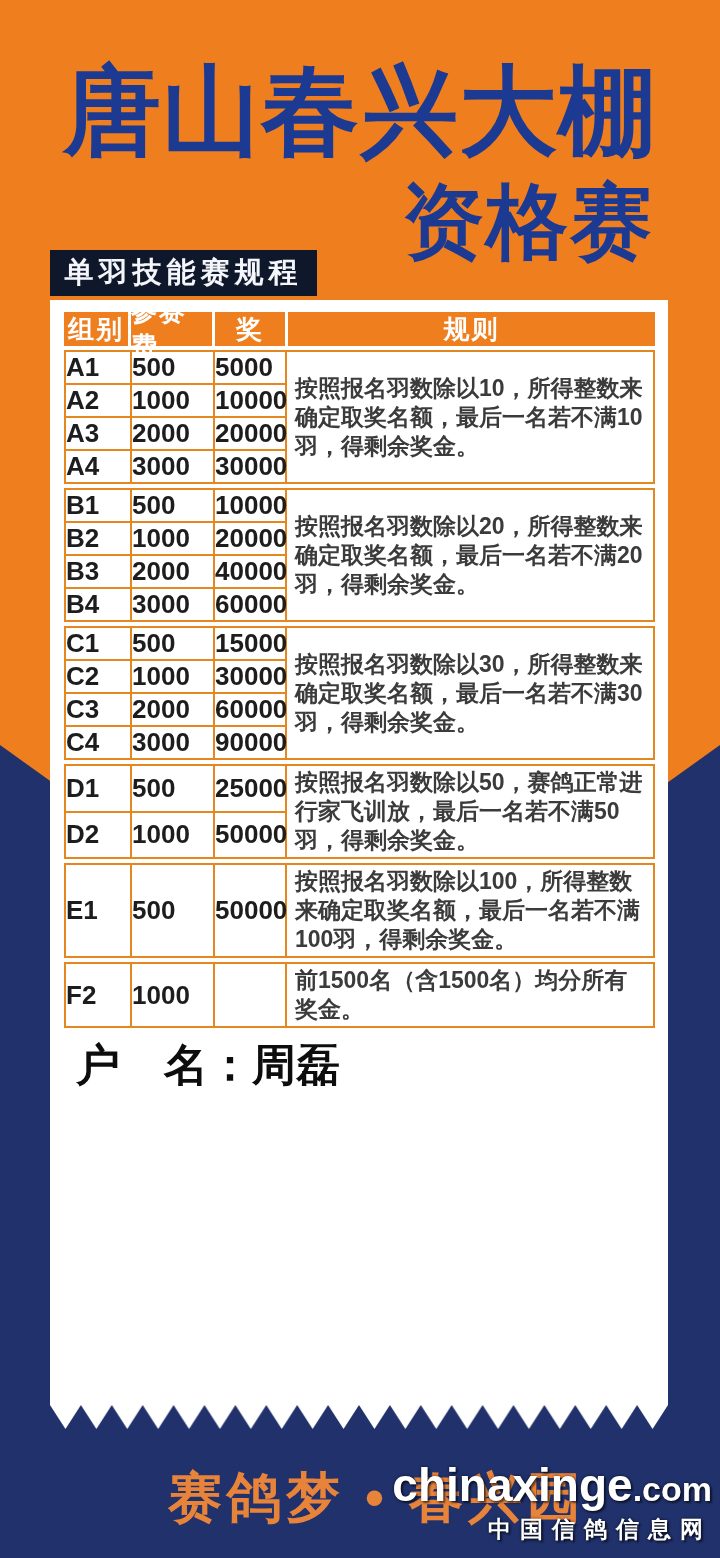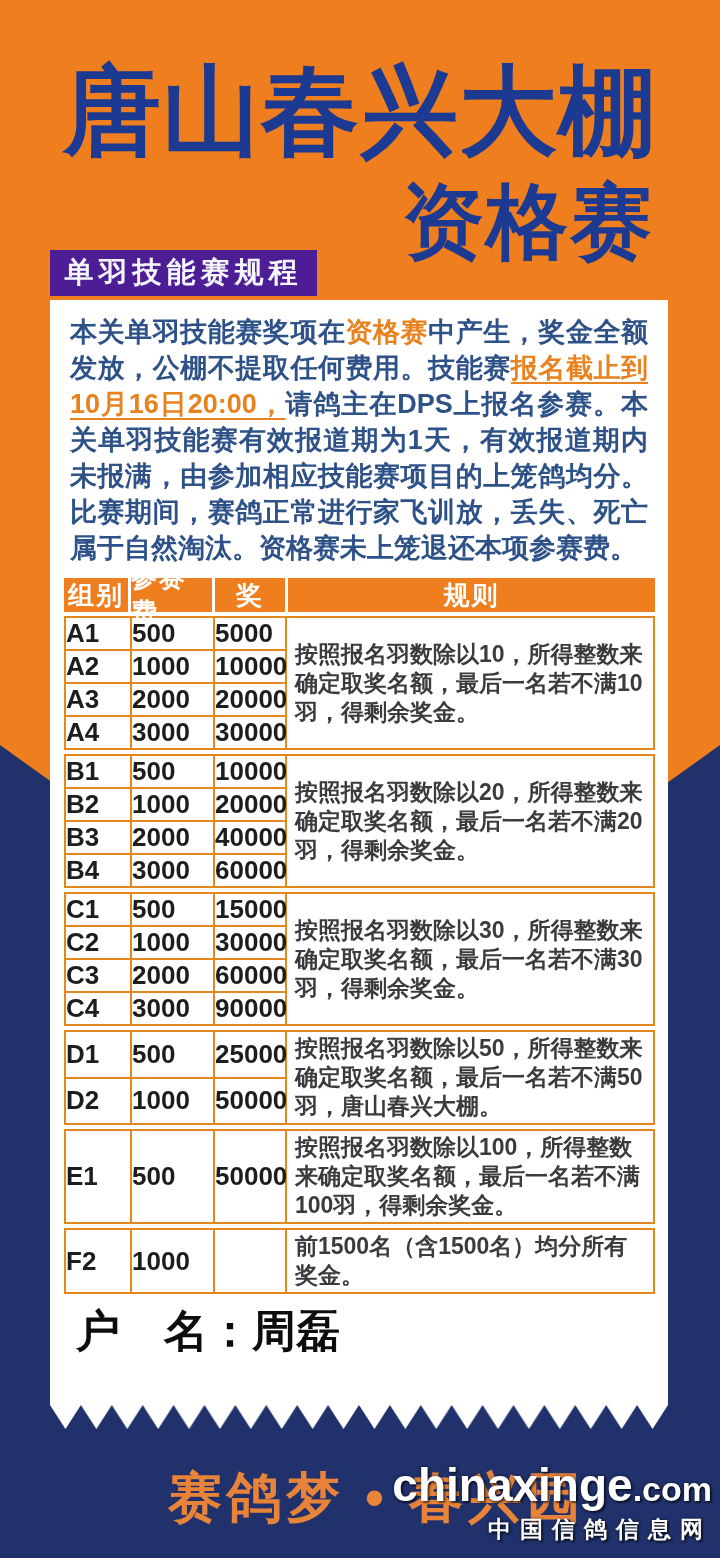--- a/index.html
+++ b/index.html
@@ -20,21 +20,21 @@
     font-family:"Liberation Serif",serif;font-weight:bold;
     font-size:98px;line-height:1.12;color:#1d3a92;letter-spacing:1px;
   }
   .title2{
     position:absolute;right:66px;top:168px;
     font-family:"Liberation Serif",serif;font-weight:bold;
     font-size:82px;color:#1d3a92;letter-spacing:2px;
   }
   .section-label{
     position:absolute;left:50px;top:250px;width:267px;height:46px;
-    background:#4c1d95;color:#f4f6fb;font-size:29px;font-weight:600;
+    background:#0f172a;color:#f4f6fb;font-size:29px;font-weight:600;
     letter-spacing:5px;display:flex;align-items:center;justify-content:center;
   }
 
   
   .card{
     position:absolute;left:50px;top:300px;width:618px;height:1105px;
     background:#ffffff;box-sizing:border-box;padding:12px 14px 0 14px;overflow:hidden;
   }
   .zigzag{position:absolute;left:50px;top:1405px;display:block;}
 
@@ -101,21 +101,20 @@
 <div class="bg-bottom"></div>
 <div class="bg-orange"></div>
 <div class="bg-wedge"></div>
 
 <div class="title1">唐山春兴大棚</div>
 <div class="title2">资格赛</div>
 <div class="section-label">单羽技能赛规程</div>
 
 <div class="card">
 
-  <div class="intro"><span>本关单羽技能赛奖项在</span><span class="seg-orange">资格赛</span><span>中产生，奖金全额发放，公棚不提取任何费用。技能赛</span><span class="seg-orange-u">报名截止到10月16日20:00，</span><span>请鸽主在DPS上报名参赛。本关单羽技能赛有效报道期为1天，有效报道期内未报满，由参加相应技能赛项目的上笼鸽均分。比赛期间，赛鸽正常进行家飞训放，丢失、死亡属于自然淘汰。资格赛未上笼退还本项参赛费。</span></div>
 
   <div class="thead">
     <div class="hcell">组别</div>
     <div class="hcell">参赛费</div>
     <div class="hcell">奖</div>
     <div class="hcell">规则</div>
   </div>
 
   <table class="grp">
     <colgroup>
@@ -218,21 +217,21 @@
         <col class="c1">
         <col class="c2">
         <col class="c3">
         <col>
       </colgroup>
     <tbody>
         <tr>
       <td>D1</td>
       <td>500</td>
       <td>25000</td>
-      <td class="rule" rowspan="2">按照报名羽数除以50，所得整数来确定取奖名额，最后一名若不满50羽，唐山春兴大棚。</td>
+      <td class="rule" rowspan="2">按照报名羽数除以50，赛鸽正常进行家飞训放，最后一名若不满50羽，得剩余奖金。</td>
     </tr>
     <tr>
       <td>D2</td>
       <td>1000</td>
       <td>50000</td>
     </tr>
   </tbody>
     </table>
 
   <table class="grp tall">

